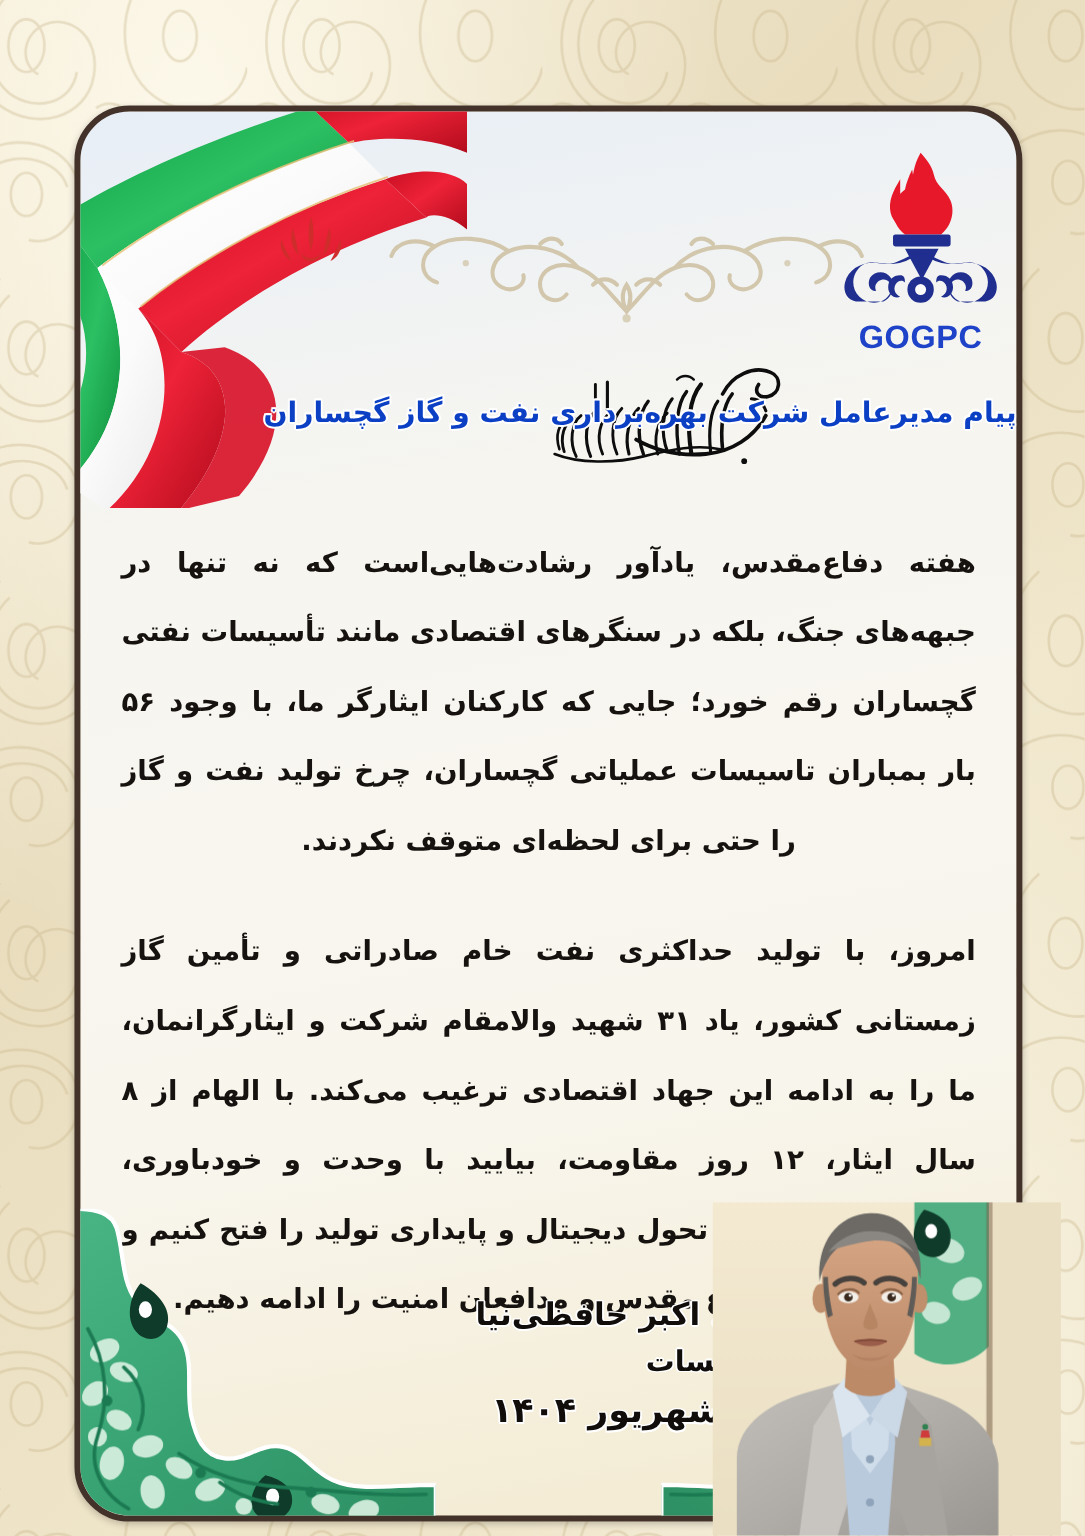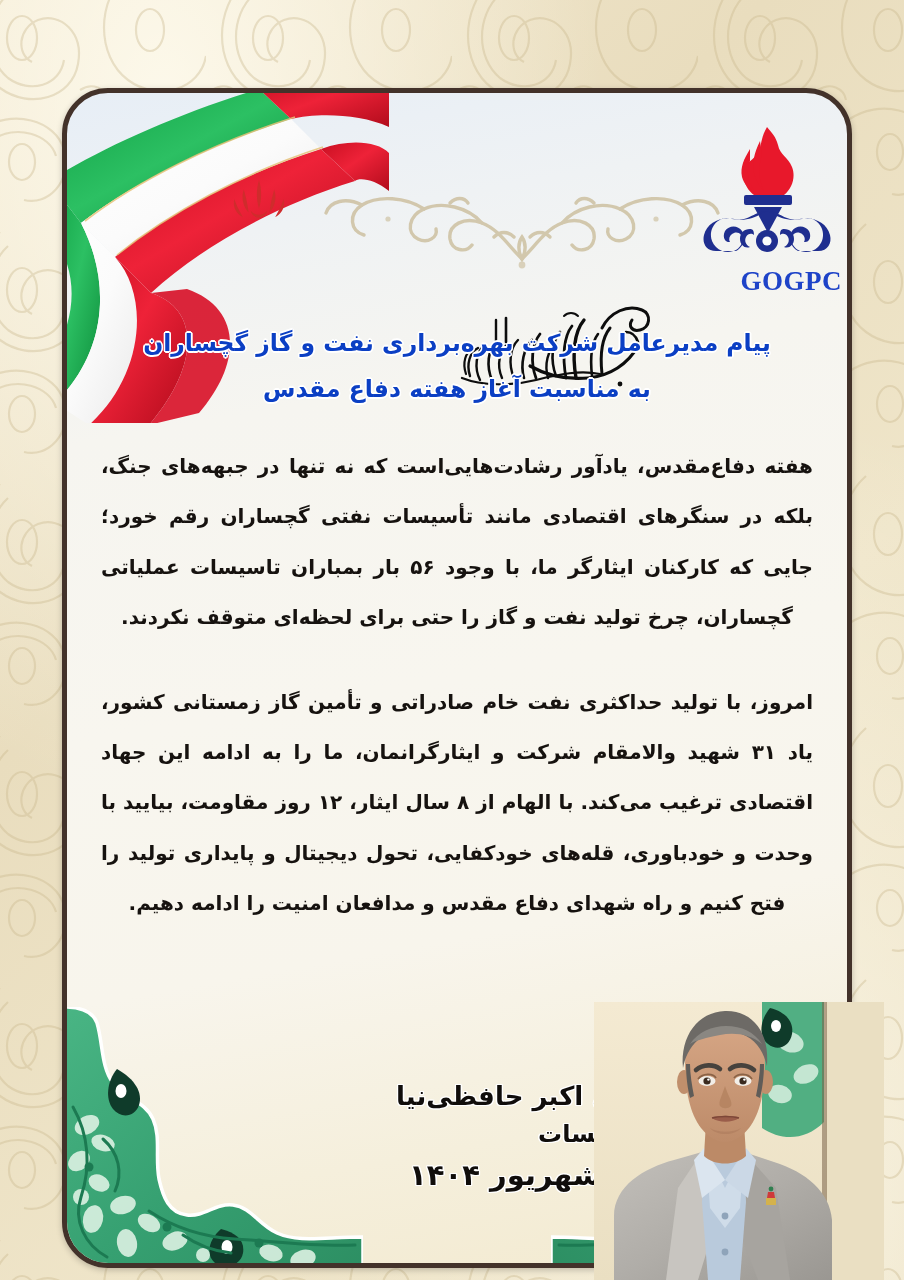--- a/index.html
+++ b/index.html
@@ -57,50 +57,49 @@
     pointer-events:none;
   }
 
   
   .logo{
     position:absolute;left:625px;top:22px;width:150px;height:190px;
     text-align:center;
   }
   .logo svg{display:block;margin:0 auto;}
   .logo-text{
-    font-family:Liberation Serif, serif;
+    font-family:Liberation Sans, sans-serif;
     font-size:27px;font-weight:700;color:#1e43c8;
     letter-spacing:.5px;margin-top:1px;
     direction:ltr;
-    text-align:right;
   }
 
   
   .titles{
     position:absolute;left:0;right:0;top:228px;
-    text-align:center;
+    text-align:right;
   }
   .title-line{
     font-family:"DejaVu Sans","Liberation Sans",sans-serif;
     font-size:23.5px;font-weight:700;color:#0b3fc4;
     line-height:1.95;
     letter-spacing:.2px;
     text-shadow:
       -1.6px 0 0 #fff, 1.6px 0 0 #fff, 0 -1.6px 0 #fff, 0 1.6px 0 #fff,
       -1.2px -1.2px 0 #fff, 1.2px -1.2px 0 #fff, -1.2px 1.2px 0 #fff, 1.2px 1.2px 0 #fff;
   }
 
   
   .body-text{
     position:absolute;
     left:34px;right:34px;top:348px;
     text-align:justify;
     text-align-last:center;
     font-family:"DejaVu Sans","Liberation Sans",sans-serif;
-    font-size:20px;font-weight:700;color:#16120f;
+    font-size:23px;font-weight:700;color:#16120f;
     line-height:2.52;
     direction:rtl;
   }
   .body-text p{margin:0 0 34px 0;}
   .body-text p:last-child{margin-bottom:0;}
 
   
   .signature{
     position:absolute;
     left:150px;width:430px;top:984px;
@@ -314,21 +313,20 @@
 
           <circle cx="75" cy="126" r="11"></circle>
         </g>
         <circle cx="75" cy="126" r="4.6" fill="#fbfbfb"></circle>
       </svg>
       <div class="logo-text">GOGPC</div>
     </div>
 
     <div class="titles">
       <div class="title-line">پیام مدیرعامل شرکت بهره‌برداری نفت و گاز گچساران</div>
-      <div class="title-line">به مناسبت آغاز هفته دفاع مقدس</div>
     </div>
 
     <div class="body-text">
       <p>هفته دفاع‌مقدس، یادآور رشادت‌هایی‌است که نه تنها در جبهه‌های جنگ، بلکه در سنگرهای اقتصادی مانند تأسیسات نفتی گچساران رقم خورد؛ جایی که کارکنان ایثارگر ما، با وجود ۵۶ بار بمباران تاسیسات عملیاتی گچساران، چرخ تولید نفت و گاز را حتی برای لحظه‌ای متوقف نکردند.</p>
       <p>امروز، با تولید حداکثری نفت خام صادراتی و تأمین گاز زمستانی کشور، یاد ۳۱ شهید والامقام شرکت و ایثارگرانمان، ما را به ادامه این جهاد اقتصادی ترغیب می‌کند. با الهام از ۸ سال ایثار، ۱۲ روز مقاومت، بیایید با وحدت و خودباوری، قله‌های خودکفایی، تحول دیجیتال و پایداری تولید را فتح کنیم و راه شهدای دفاع مقدس و مدافعان امنیت را ادامه دهیم.</p>
     </div>
 
     <svg class="corner-orn corner-bl" viewBox="0 0 300 260" aria-hidden="true">
       <defs>
         <linearGradient id="grn" x1="0" y1="0" x2="1" y2="1">

